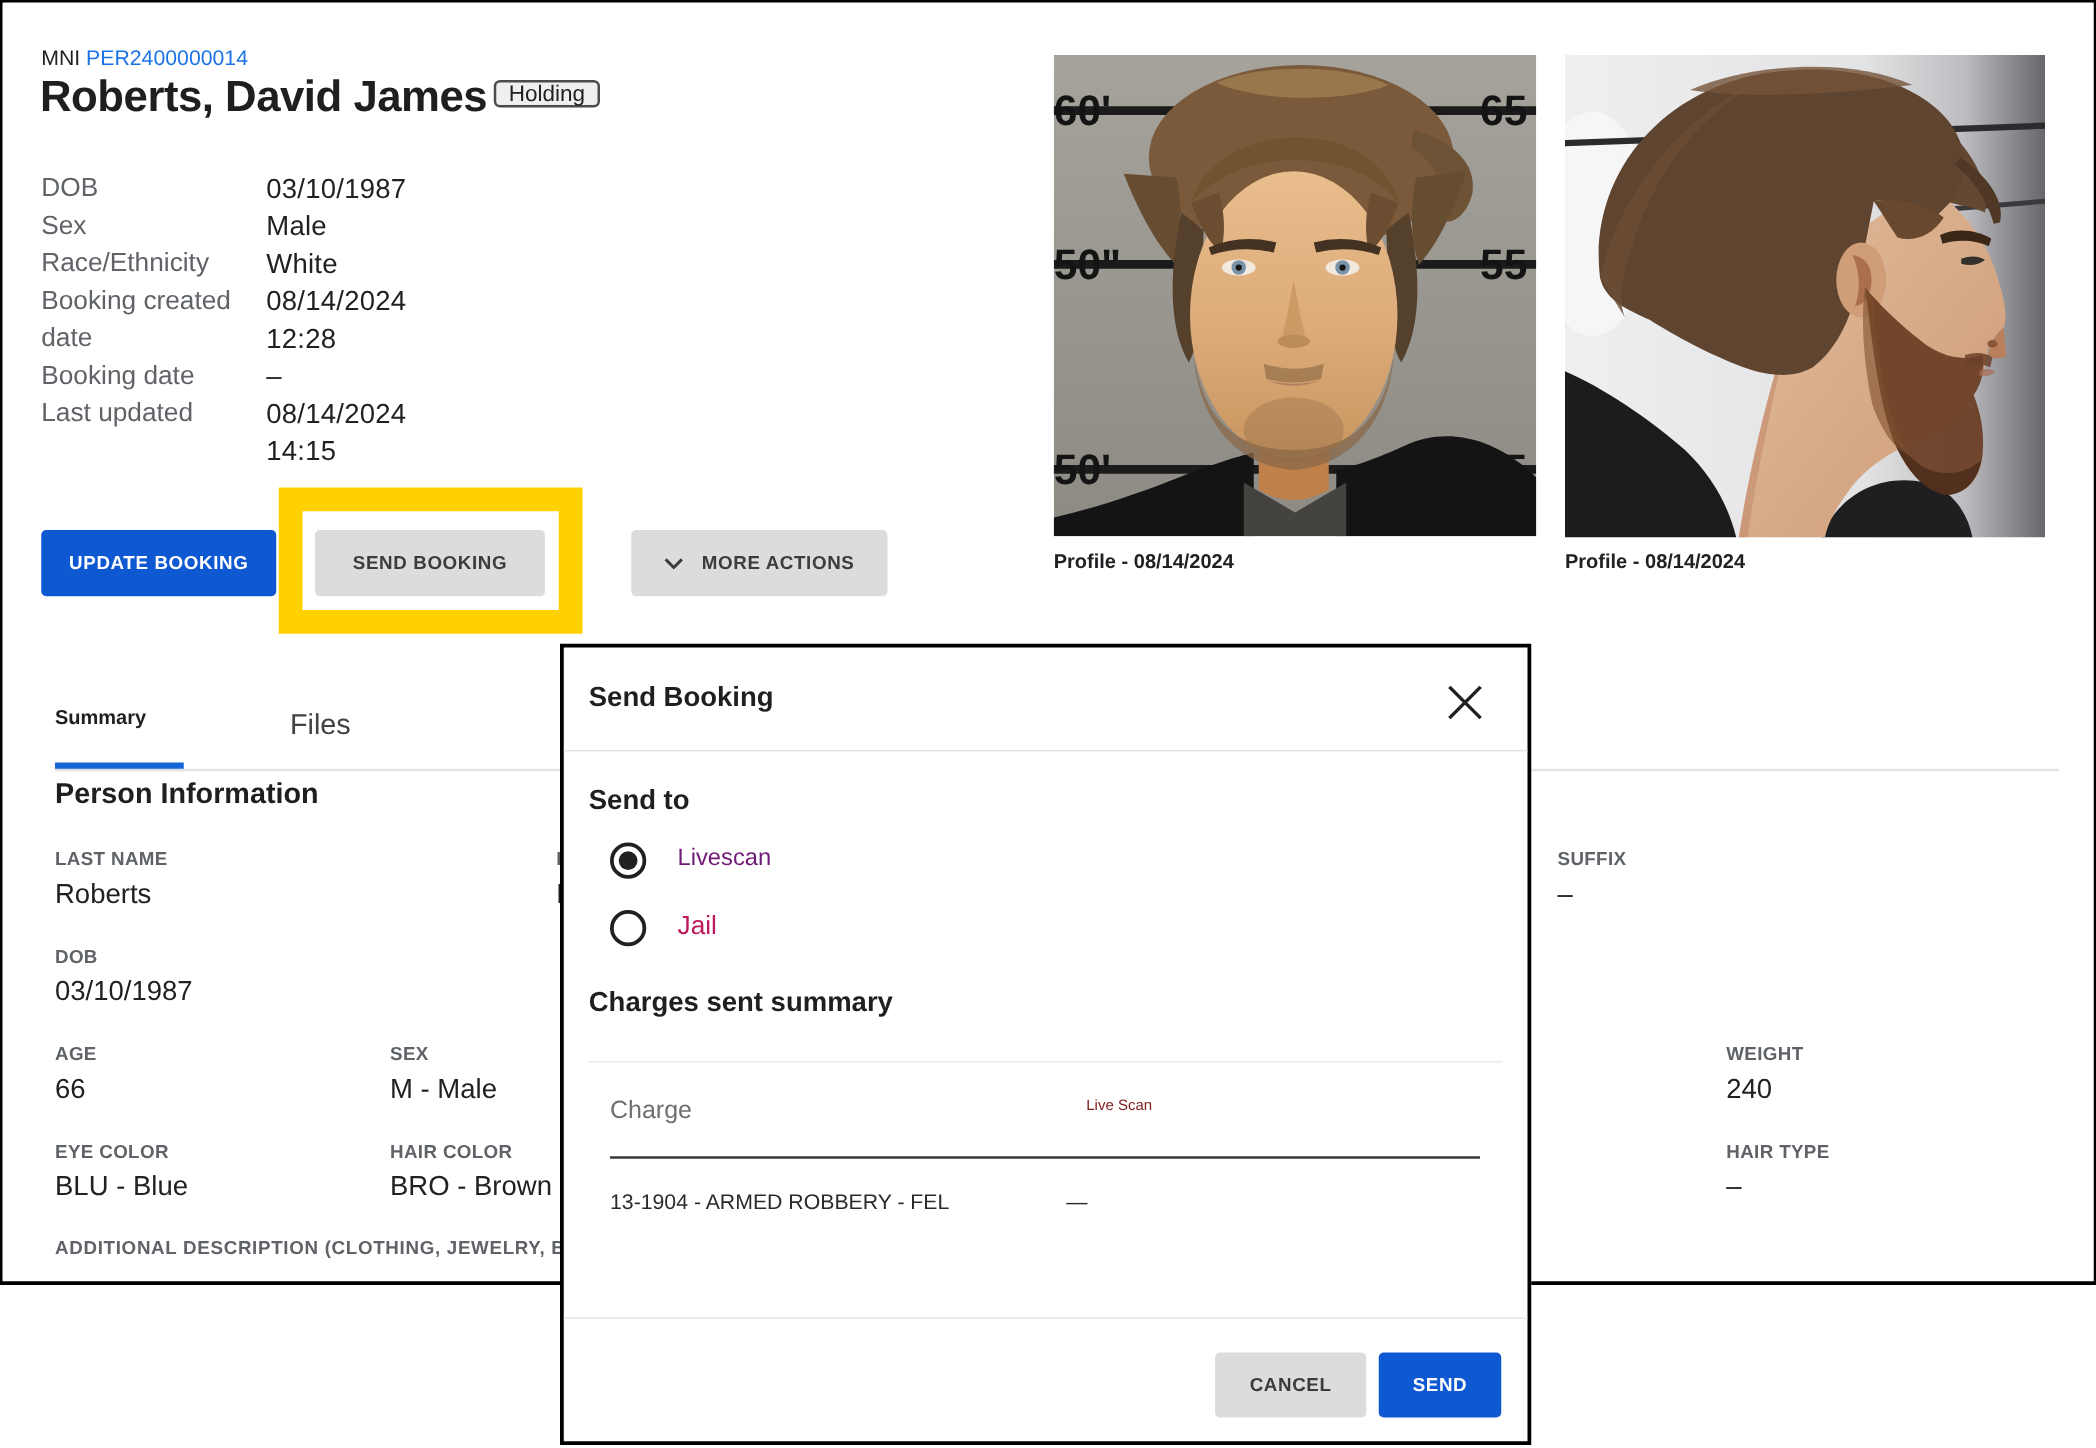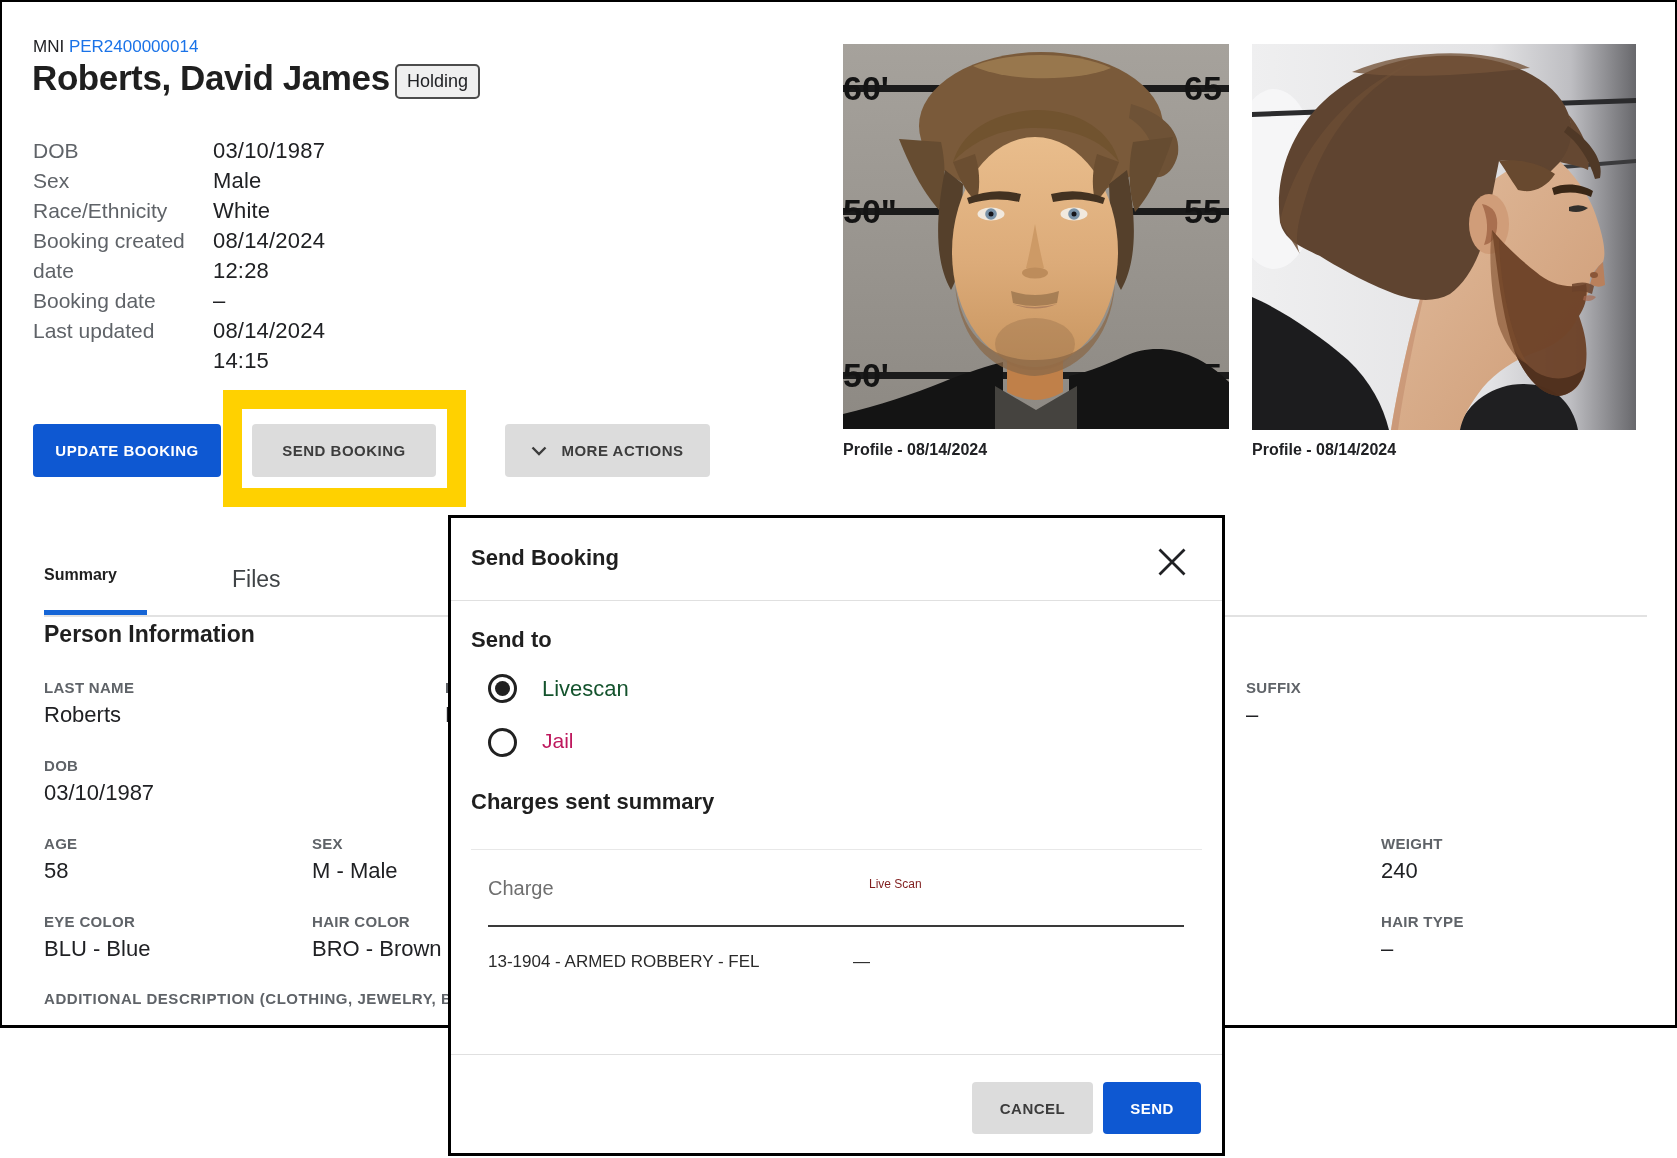--- a/index.html
+++ b/index.html
@@ -13,21 +13,21 @@
 .btn { display:flex; align-items:center; justify-content:center; font-weight:700; font-size:15px; letter-spacing:.5px; border-radius:4px;text-align:center; }
 .gbtn { background:#dcdcdc; color:#3c3c3c; }
 .bbtn { background:#0e58d2; color:#fff; }
 </style>
 </head>
 <body>
 <div class="abs frame"></div>
 
 <div class="abs" style="left:33px; top:37px; font-size:17px;">MNI <a style="color:#1a73e8; text-decoration:none;">PER2400000014</a></div>
 <div class="abs" style="left:32px; top:58px; font-size:35px; font-weight:700; letter-spacing:-0.4px; color:#1f1f1f;">Roberts, David James</div>
-<div class="abs" style="left:395px; top:64px; width:85px; height:35px; background:#efefef; border:2px solid #4c4c4c; border-radius:5px; display:flex; align-items:center; justify-content:center; font-size:18px;">Holding</div>
+<div class="abs" style="left:395px; top:64px; width:85px; height:22px; background:#efefef; border:2px solid #4c4c4c; border-radius:5px; display:flex; align-items:center; justify-content:center; font-size:18px;">Holding</div>
 
 <div class="abs lbl" style="left:33px; top:136px; font-size:21px; line-height:30px;">DOB<br>Sex<br>Race/Ethnicity<br>Booking created<br>date<br>Booking date<br>Last updated</div>
 <div class="abs" style="left:213px; top:136px; font-size:22px; letter-spacing:.2px; line-height:30px;">03/10/1987<br>Male<br>White<br>08/14/2024<br>12:28<br>–<br>08/14/2024<br>14:15</div>
 
 <div class="abs btn bbtn" style="left:33px; top:424px; width:188px; height:53px;">UPDATE BOOKING</div>
 <div class="abs" style="left:223px; top:390px; width:243px; height:117px; border:19px solid #ffd100; background:#fff;"></div>
 <div class="abs btn gbtn" style="left:252px; top:424px; width:184px; height:53px;">SEND BOOKING</div>
 <div class="abs btn gbtn" style="left:466px; top:424px; width:205px; height:53px;margin-left:39px;">
   <svg width="16" height="10" viewBox="0 0 16 10" style="margin-right:14px;">
       <path d="M1.5 1.5 L8 8 L14.5 1.5" fill="none" stroke="#3c3c3c" stroke-width="2.4"></path>
@@ -159,21 +159,21 @@
 <div class="abs val" style="left:44px; top:702px;">Roberts</div>
 <div class="abs uclbl" style="left:445px; top:679px;">FIRST NAME</div>
 <div class="abs val" style="left:445px; top:702px;">David</div>
 <div class="abs uclbl" style="left:1246px; top:679px;">SUFFIX</div>
 <div class="abs val" style="left:1246px; top:702px;">–</div>
 
 <div class="abs uclbl" style="left:44px; top:757px;">DOB</div>
 <div class="abs val" style="left:44px; top:780px;">03/10/1987</div>
 
 <div class="abs uclbl" style="left:44px; top:835px;">AGE</div>
-<div class="abs val" style="left:44px; top:858px;">58</div>
+<div class="abs val" style="left:44px; top:858px;">66</div>
 <div class="abs uclbl" style="left:312px; top:835px;">SEX</div>
 <div class="abs val" style="left:312px; top:858px;">M - Male</div>
 <div class="abs uclbl" style="left:1381px; top:835px;">WEIGHT</div>
 <div class="abs val" style="left:1381px; top:858px;">240</div>
 
 <div class="abs uclbl" style="left:44px; top:913px;">EYE COLOR</div>
 <div class="abs val" style="left:44px; top:936px;">BLU - Blue</div>
 <div class="abs uclbl" style="left:312px; top:913px;">HAIR COLOR</div>
 <div class="abs val" style="left:312px; top:936px;">BRO - Brown</div>
 <div class="abs uclbl" style="left:1381px; top:913px;">HAIR TYPE</div>
@@ -184,21 +184,21 @@
 <div class="abs" style="left:448px; top:515px; width:777px; height:641px; background:#fff; border:3px solid #000;">
   <div class="abs" style="left:20px; top:27px; font-size:22px; font-weight:700; color:#1f1f1f;">Send Booking</div>
   <svg class="abs" style="left:707px; top:30px;" width="28" height="28" viewBox="0 0 28 28">
       <path d="M1.5 1.5 L26.5 26.5 M26.5 1.5 L1.5 26.5" stroke="#202124" stroke-width="2.8" fill="none"></path>
     </svg>
   <div class="abs" style="left:0px; top:82px; width:771px; height:1px; background:#e0e0e0;"></div>
 
   <div class="abs" style="left:20px; top:109px; font-size:22px; font-weight:700; color:#1f1f1f;">Send to</div>
   <div class="abs" style="left:37px; top:156px; width:29px; height:29px; border:3.5px solid #212121; border-radius:50%;"></div>
   <div class="abs" style="left:44px; top:163px; width:15px; height:15px; background:#212121; border-radius:50%;"></div>
-  <div class="abs" style="left:91px; top:158px; font-size:22px; color:#14532d;">Livescan</div>
+  <div class="abs" style="left:91px; top:158px; font-size:19px; color:#701a75;">Livescan</div>
   <div class="abs" style="left:37px; top:210px; width:29px; height:29px; border:3.5px solid #212121; border-radius:50%;"></div>
   <div class="abs" style="left:91px; top:211px; font-size:21px; color:#be185d;">Jail</div>
 
   <div class="abs" style="left:20px; top:271px; font-size:22px; font-weight:700; color:#1f1f1f;">Charges sent summary</div>
   <div class="abs" style="left:20px; top:331px; width:731px; height:1px; background:#e8e8e8;"></div>
   <div class="abs" style="left:37px; top:359px; font-size:20px; color:#6f6f6f;">Charge</div>
   <div class="abs" style="left:418px; top:359px; font-size:12px; color:#7f1d1d;">Live Scan</div>
   <div class="abs" style="left:37px; top:407px; width:696px; height:2px; background:#3a3a3a;"></div>
   <div class="abs" style="left:37px; top:434px; font-size:17px; color:#2a2a2a;">13-1904 - ARMED ROBBERY - FEL</div>
   <div class="abs" style="left:402px; top:434px; font-size:17px; color:#2a2a2a;">—</div>

